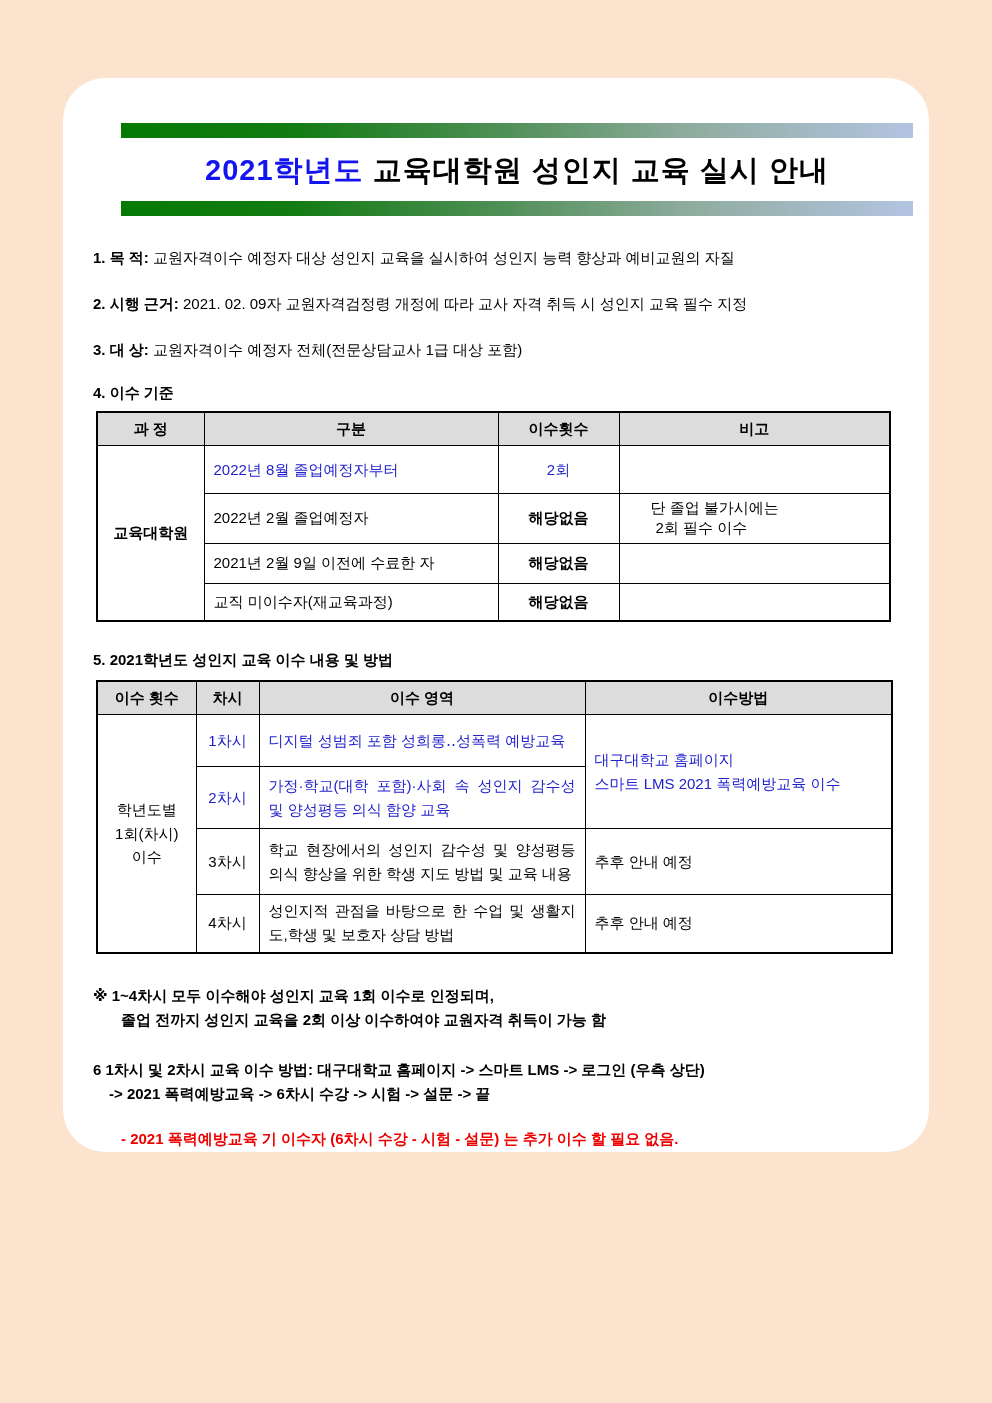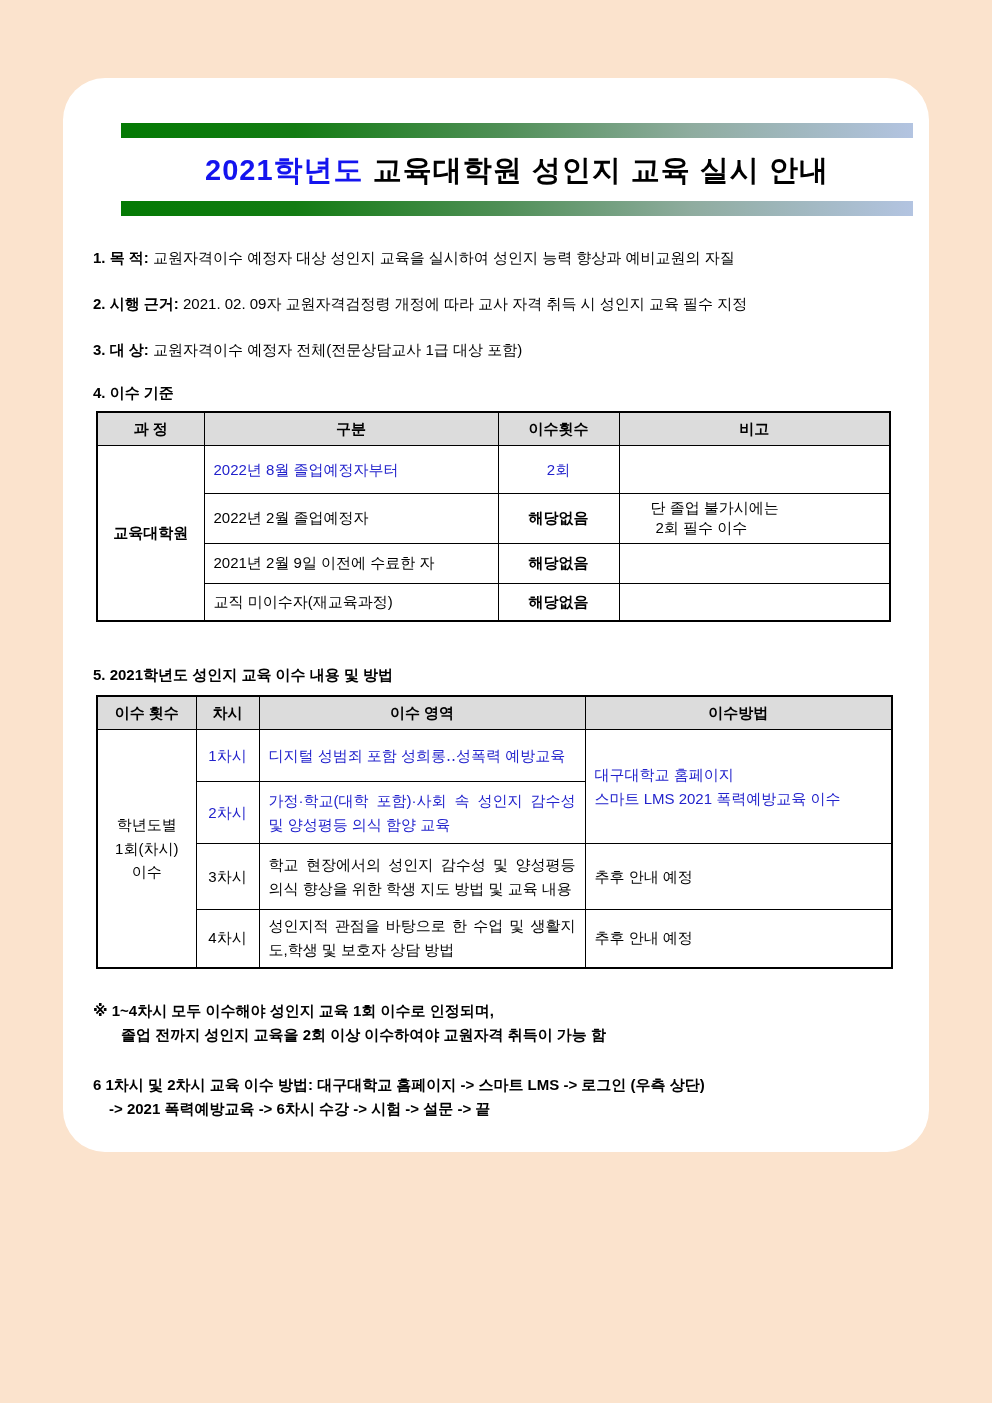--- a/index.html
+++ b/index.html
@@ -128,21 +128,21 @@
         <td></td>
       </tr>
       <tr style="height:38px;">
         <td>교직  미이수자(재교육과정)</td>
         <td class="b ctr">해당없음</td>
         <td></td>
       </tr>
     </tbody>
       </table>
 
-    <div class="sec b" style="margin-top:41px;">5. 2021학년도 성인지 교육 이수 내용 및 방법</div>
+    <div class="sec b" style="margin-top:26px;">5. 2021학년도 성인지 교육 이수 내용 및 방법</div>
 
     <table style="width:795px; margin-top:8px;">
       <colgroup>
           <col style="width:99px">
           <col style="width:63px">
           <col style="width:326px">
           <col style="width:307px">
         </colgroup>
       <tbody>
           <tr style="height:33px;">
@@ -184,18 +184,19 @@
     <div class="sec b" style="margin-top:30px;">
       <div>※ 1~4차시 모두 이수해야 성인지 교육 1회 이수로 인정되며,</div>
       <div class="indent3">졸업 전까지 성인지 교육을 2회 이상 이수하여야 교원자격 취득이 가능 함</div>
     </div>
 
     <div class="sec b" style="margin-top:26px;">
       <div>6 1차시 및 2차시 교육 이수 방법: 대구대학교 홈페이지 -&gt; 스마트 LMS -&gt; 로그인 (우측 상단)</div>
       <div class="indent2">-&gt; 2021 폭력예방교육 -&gt;  6차시 수강 -&gt; 시험 -&gt; 설문 -&gt; 끝</div>
     </div>
 
+    <div class="sec red indent3" style="margin-top:21px;">- 2021 폭력예방교육 기 이수자 (6차시 수강 - 시험 - 설문) 는 추가 이수 할 필요 없음.</div>
 
 
     <div class="sign-line">교 육 대 학 원 장</div>
 
   </div>
 </div>
 
 </body></html>

